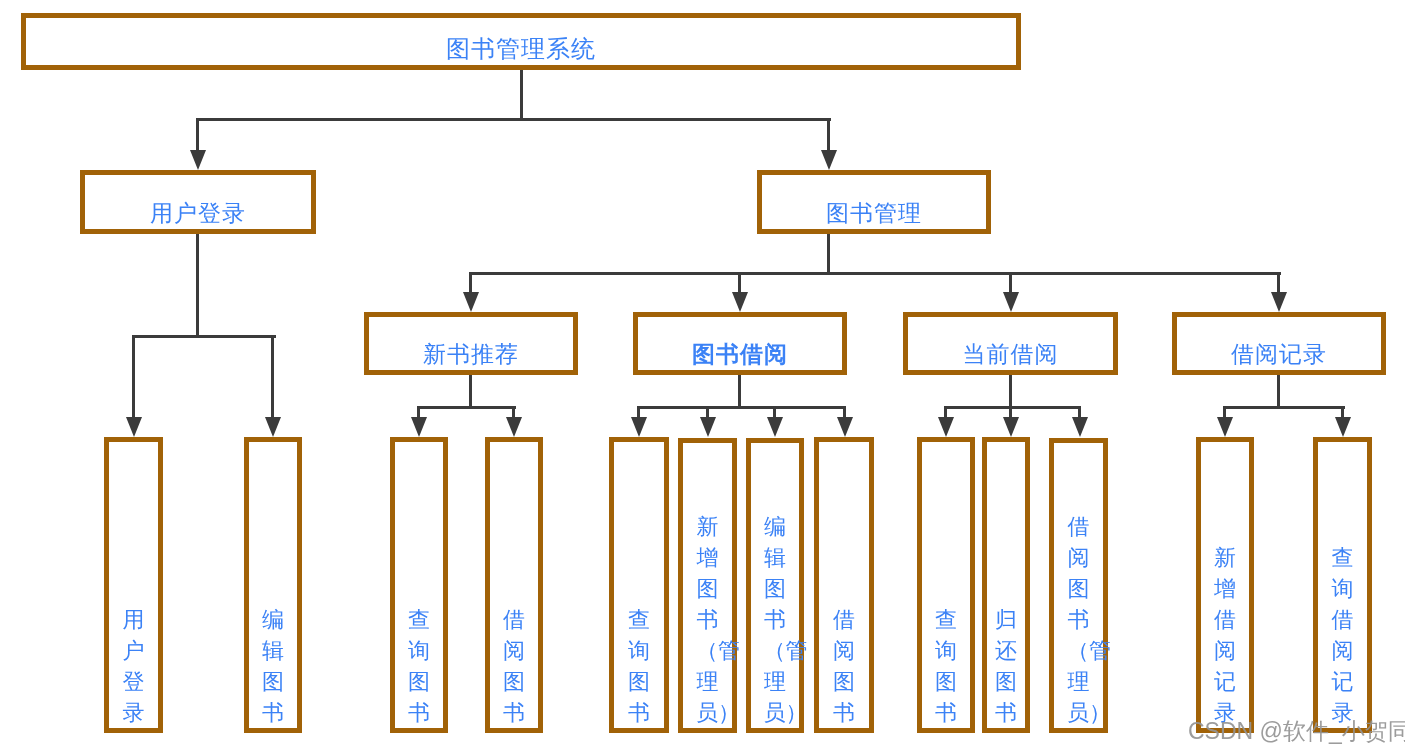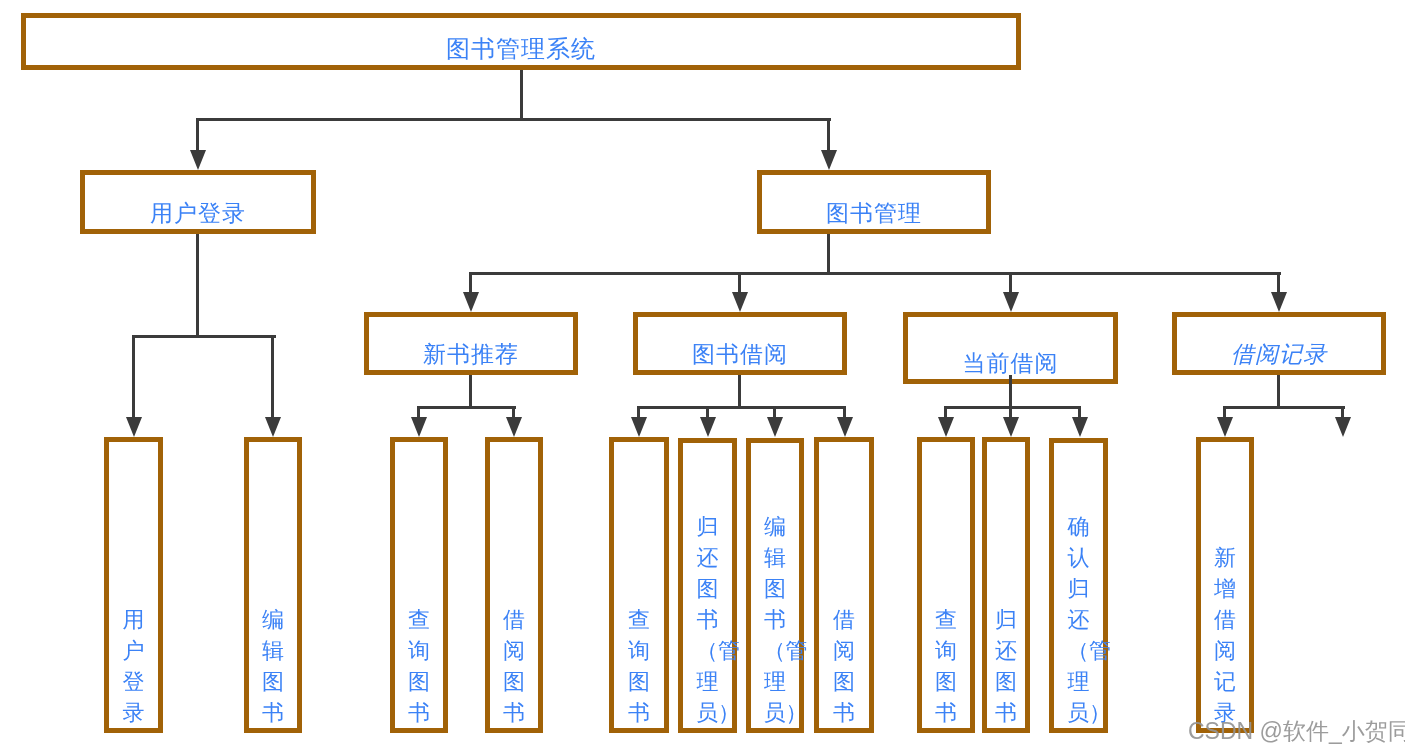--- a/index.html
+++ b/index.html
@@ -64,27 +64,27 @@
   <div class="box h2" style="left:80px; top:170px; width:236px; height:64px;">
     <span>用户登录</span>
   </div>
   <div class="box h2" style="left:712px; top:170px; width:234px; height:64px;margin-left:45px;">
     <span>图书管理</span>
   </div>
 
   <div class="box h2" style="left:364px; top:312px; width:214px; height:63px;">
     <span>新书推荐</span>
   </div>
-  <div class="box h2" style="left:633px; top:312px; width:214px; height:63px;">
+  <div class="box h2" style="left:633px; top:312px; width:214px; height:63px;font-weight:bold;">
     <span>图书借阅</span>
   </div>
-  <div class="box h2" style="left:903px; top:312px; width:215px; height:72px;">
+  <div class="box h2" style="left:903px; top:312px; width:215px; height:63px;">
     <span>当前借阅</span>
   </div>
-  <div class="box h2" style="left:1172px; top:312px; width:214px; height:63px;font-style:italic;">
+  <div class="box h2" style="left:1172px; top:312px; width:214px; height:63px;">
     <span>借阅记录</span>
   </div>
 
   <div class="box v" style="left:104px; top:437px; width:59px; height:296px;">
     <div class="vtext">用户登录</div>
   </div>
   <div class="box v" style="left:244px; top:437px; width:58px; height:296px;">
     <div class="vtext">编辑图书</div>
   </div>
 
@@ -92,41 +92,44 @@
     <div class="vtext">查询图书</div>
   </div>
   <div class="box v" style="left:485px; top:437px; width:58px; height:296px;">
     <div class="vtext">借阅图书</div>
   </div>
 
   <div class="box v" style="left:609px; top:437px; width:60px; height:296px;">
     <div class="vtext">查询图书</div>
   </div>
   <div class="box v" style="left:678px; top:438px; width:59px; height:295px;">
-    <div class="vtext">归还图书（管理员）</div>
+    <div class="vtext">新增图书（管理员）</div>
   </div>
   <div class="box v" style="left:746px; top:438px; width:58px; height:295px;">
     <div class="vtext">编辑图书（管理员）</div>
   </div>
   <div class="box v" style="left:814px; top:437px; width:60px; height:296px;">
     <div class="vtext">借阅图书</div>
   </div>
 
   <div class="box v" style="left:917px; top:437px; width:58px; height:296px;">
     <div class="vtext">查询图书</div>
   </div>
   <div class="box v" style="left:982px; top:437px; width:48px; height:296px;">
     <div class="vtext">归还图书</div>
   </div>
   <div class="box v" style="left:1049px; top:438px; width:59px; height:295px;">
-    <div class="vtext">确认归还（管理员）</div>
+    <div class="vtext">借阅图书（管理员）</div>
   </div>
 
   <div class="box v" style="left:1196px; top:437px; width:58px; height:296px;">
     <div class="vtext">新增借阅记录</div>
+  </div>
+  <div class="box v" style="left:1313px; top:437px; width:59px; height:296px;">
+    <div class="vtext">查询借阅记录</div>
   </div>
 
   <div class="line" style="left:520px; top:70px; width:3px; height:51px;"></div>
   <div class="line" style="left:196px; top:118px; width:635px; height:3px;"></div>
   <div class="line" style="left:196px; top:121px; width:3px; height:33px;"></div>
   <div class="arrow" style="left:190px; top:150px;"></div>
   <div class="line" style="left:827px; top:121px; width:3px; height:33px;"></div>
   <div class="arrow" style="left:821px; top:150px;"></div>
 
   <div class="line" style="left:196px; top:234px; width:3px; height:104px;"></div>

